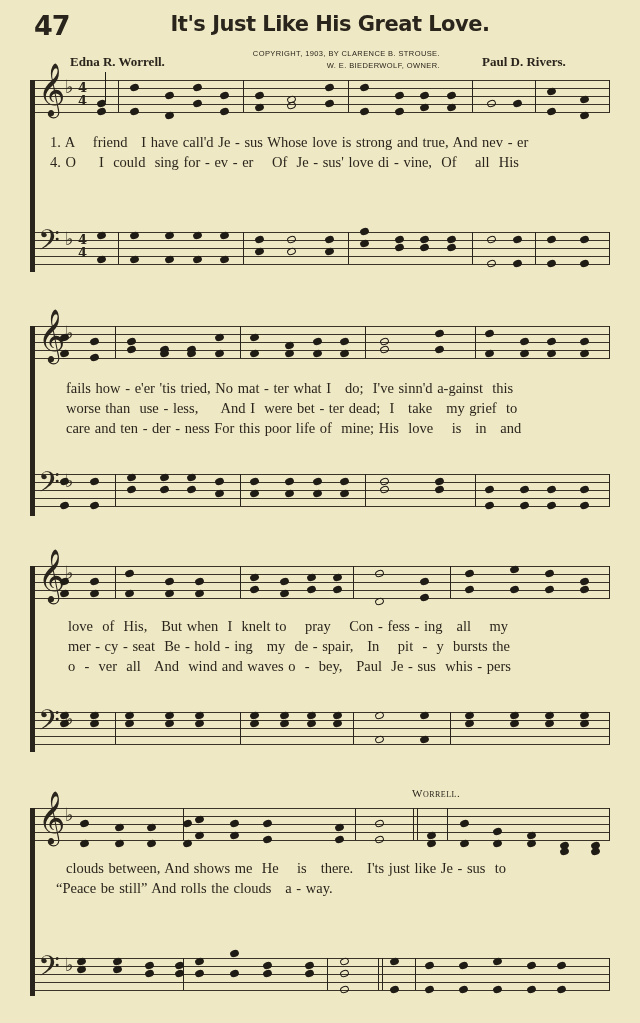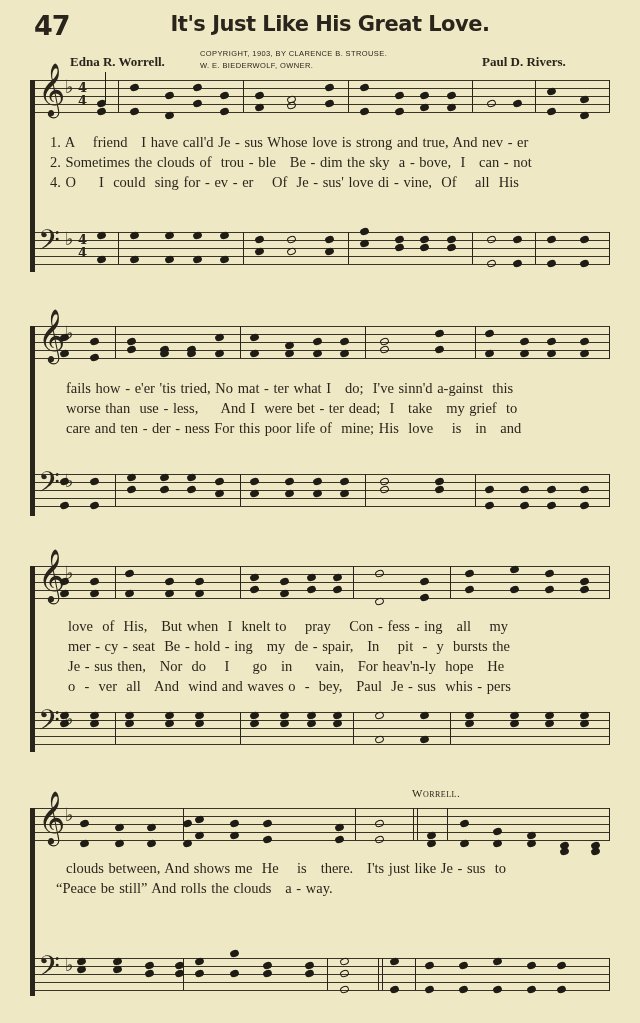--- a/index.html
+++ b/index.html
@@ -21,21 +21,21 @@
       font-family: "DejaVu Sans", sans-serif; font-weight: bold;
       font-size: 21px; letter-spacing: -0.5px;
     }
     .author {
       position: absolute; top: 54px;
       font-family: "Liberation Serif", serif; font-weight: bold; font-size: 13px;
     }
     .author.words { left: 70px; }
     .author.music { left: 482px; }
     .copyright {
-      position: absolute; left: 200px; width: 240px; text-align: left;
+      position: absolute; left: 200px; width: 240px; text-align: right;
       font-family: "Liberation Sans", sans-serif; font-size: 7.5px; letter-spacing: 0.4px;
     }
     .copyright.l1 { top: 49px; }
     .copyright.l2 { top: 61px; }
 
     .system { position: absolute; left: 30px; width: 580px; }
     .brace { position: absolute; left: 0; width: 5px; background: #2a251c; }
     .staff { position: absolute; left: 5px; right: 0; height: 32px; }
     .staff .line { position: absolute; left: 0; right: 0; height: 1.2px; background: #3a3328; }
     .staff .barline { position: absolute; top: 0; width: 1.4px; height: 32px; background: #2a251c; }
@@ -173,21 +173,20 @@
       <div class="note" style="left:478px;top:4px"></div>
         <div class="note" style="left:478px;top:28px"></div>
       <div class="note" style="left:512px;top:4px"></div>
         <div class="note" style="left:512px;top:28px"></div>
       <div class="note" style="left:545px;top:4px"></div>
         <div class="note" style="left:545px;top:28px"></div>
     </div>
   </div>
   <div class="lyrics" style="top:132px;">
     <div class="lyric-line">1. A    friend   I have call'd Je - sus Whose love is strong and true, And nev - er</div>
-    <div class="lyric-line">2. Sometimes the clouds of  trou - ble   Be - dim the sky  a - bove,  I   can - not</div>
     <div class="lyric-line">4. O     I  could  sing for - ev - er    Of  Je - sus' love di - vine,  Of    all  His</div>
   </div>
 
   <div class="system" style="top:326px;height:200px;">
     <div class="brace" style="top:0;height:190px;"></div>
     <div class="staff" style="top:0;">
       <div class="line" style="top:0"></div>
         <div class="line" style="top:8px"></div>
         <div class="line" style="top:16px"></div>
         <div class="line" style="top:24px"></div>
@@ -372,21 +371,20 @@
         <div class="note" style="left:475px;top:8px"></div>
       <div class="note" style="left:510px;top:0"></div>
         <div class="note" style="left:510px;top:8px"></div>
       <div class="note" style="left:545px;top:0"></div>
         <div class="note" style="left:545px;top:8px"></div>
     </div>
   </div>
   <div class="lyrics" style="top:616px;left:68px;">
     <div class="lyric-line">love  of  His,   But when  I  knelt to    pray    Con - fess - ing   all    my</div>
     <div class="lyric-line">mer - cy - seat  Be - hold - ing   my  de - spair,   In    pit  -  y  bursts the</div>
-    <div class="lyric-line">Je - sus then,   Nor  do    I     go   in     vain,   For heav'n-ly  hope   He</div>
     <div class="lyric-line">o  -  ver  all   And  wind and waves o  -  bey,   Paul  Je - sus  whis - pers</div>
   </div>
 
   <div class="chorus-label">Worrell.</div>
   <div class="system" style="top:808px;height:200px;">
     <div class="brace" style="top:0;height:188px;"></div>
     <div class="staff" style="top:0;">
       <div class="line" style="top:0"></div>
         <div class="line" style="top:8px"></div>
         <div class="line" style="top:16px"></div>

